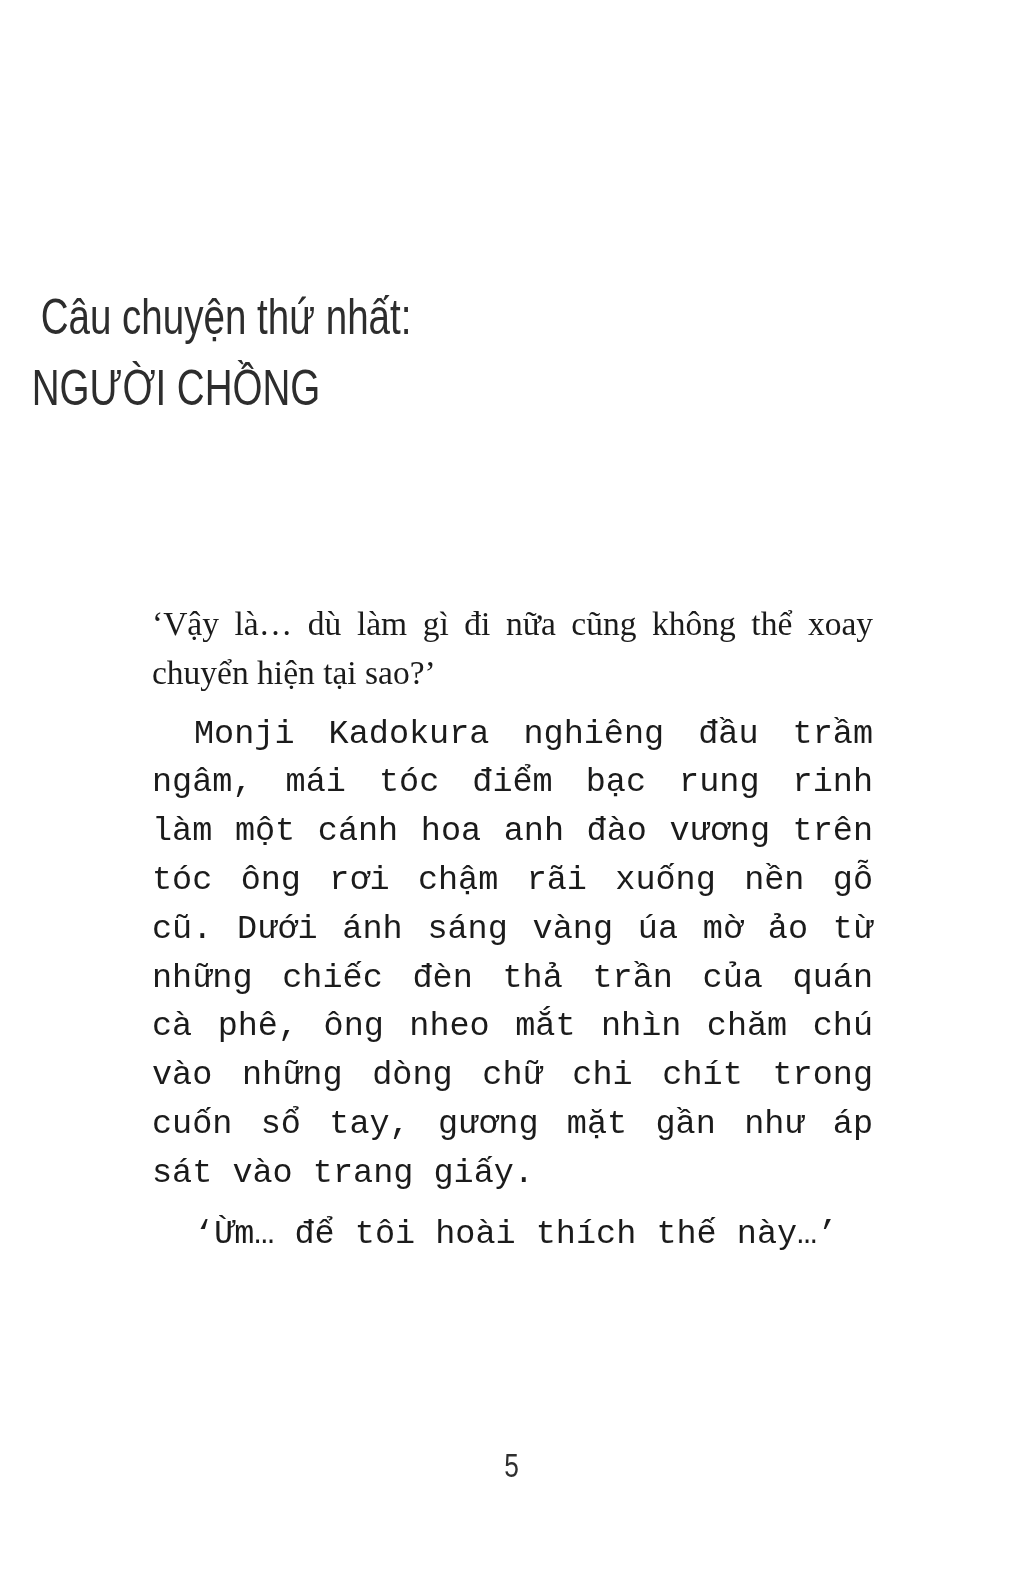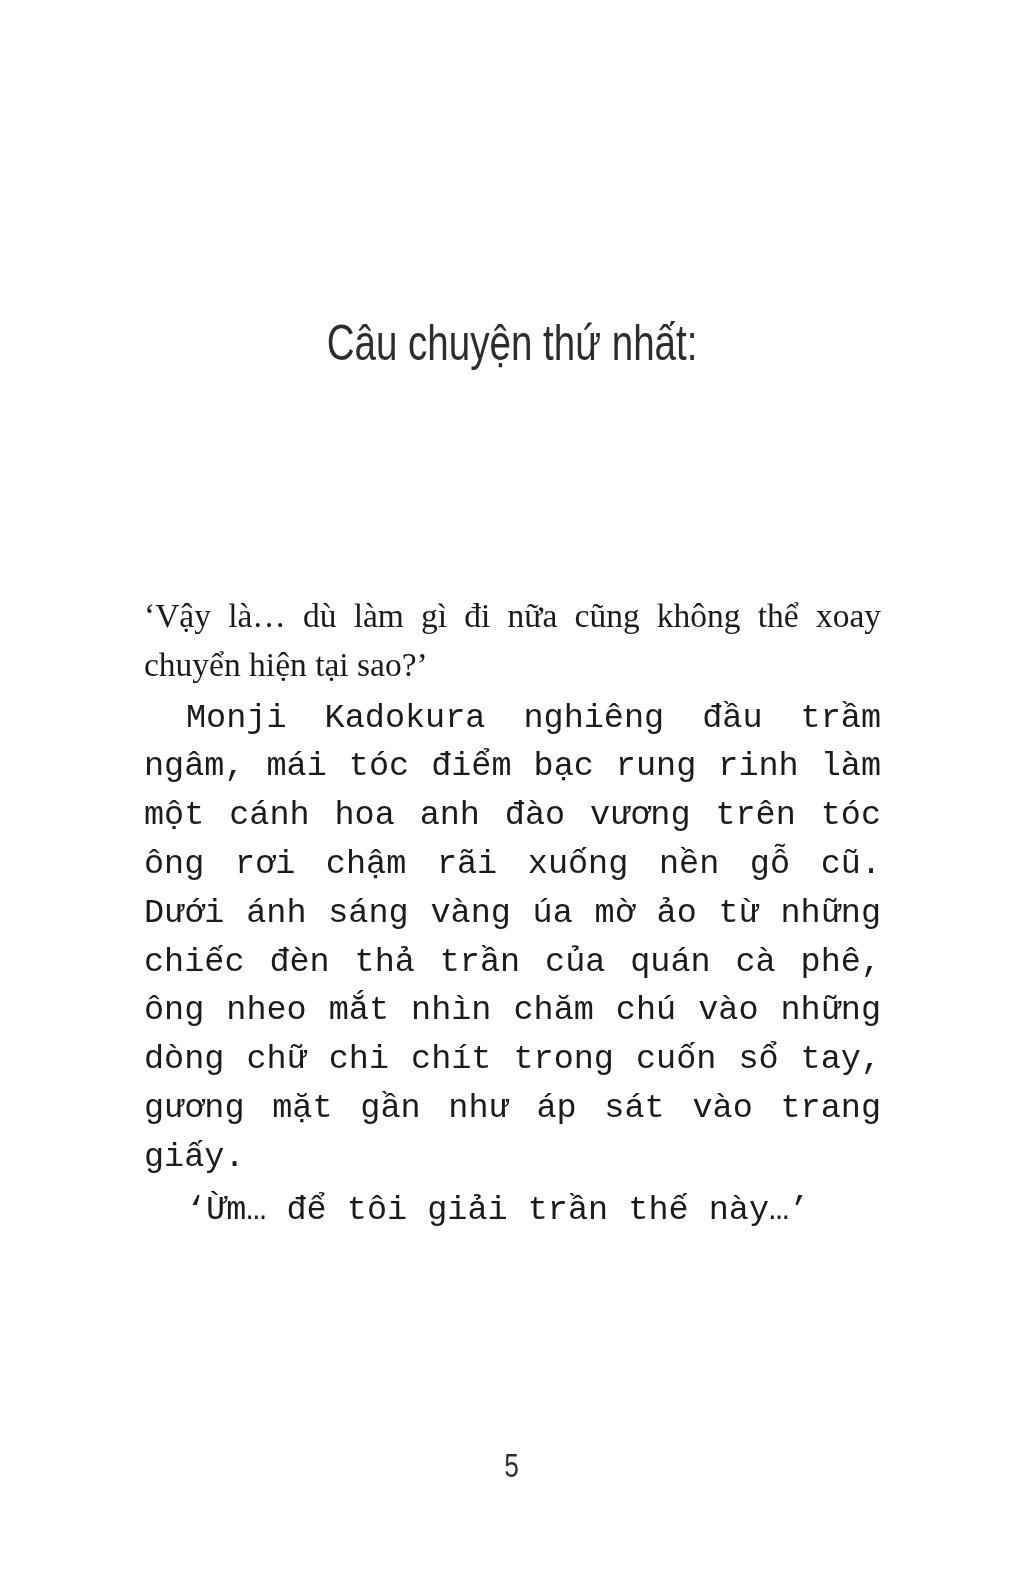--- a/index.html
+++ b/index.html
@@ -14,26 +14,24 @@
     background: #ffffff;
     overflow: hidden;
     box-sizing: border-box;
   }
   
   .chapter-heading {
     position: absolute;
     top: 292px;
     left: 0;
     right: 0;
-    text-align: center;
     font-family: "Liberation Sans", sans-serif;
     font-weight: 300;
     color: #2d2d2d;
     line-height: 1;
-    margin-top: 26px;
   }
   .chapter-heading .t-line {
     display: block;
     font-size: 47px;
     letter-spacing: 0px;
   }
   .chapter-heading .t-inner {
     display: inline-block;
     transform: scale(0.82, 1.06);
     transform-origin: center top;
@@ -48,21 +46,21 @@
     top: 588px;
     left: 140px;
     width: 745px;
     font-family: "Liberation Serif", "DejaVu Serif", serif;
     font-size: 33.5px;
     line-height: 48.8px;
     color: #1b1b1b;
     text-align: justify;
   }
   .para {
-    margin: 4px;
+    margin: 12px;
     text-align: justify;
   }
   .para.indent {
     text-indent: 42px;
     font-family: Liberation Mono, monospace;
   }
   
   .page-number {
     position: absolute;
     top: 1448px;
@@ -80,24 +78,25 @@
     transform-origin: center top;
   }
 </style>
 </head>
 <body>
 
 <div class="page">
 
   <header class="chapter-heading">
     <span class="t-line"><span class="t-inner">Câu chuyện thứ nhất:</span></span>
+    <span class="t-line"><span class="t-inner">NGƯỜI CHỒNG</span></span>
   </header>
 
   <main class="body-text" id="paragraphs">
 
   <p class="para">‘Vậy là… dù làm gì đi nữa cũng không thể xoay chuyển hiện tại sao?’</p>
       <p class="para indent">Monji Kadokura nghiêng đầu trầm ngâm, mái tóc điểm bạc rung rinh làm một cánh hoa anh đào vương trên tóc ông rơi chậm rãi xuống nền gỗ cũ. Dưới ánh sáng vàng úa mờ ảo từ những chiếc đèn thả trần của quán cà phê, ông nheo mắt nhìn chăm chú vào những dòng chữ chi chít trong cuốn sổ tay, gương mặt gần như áp sát vào trang giấy.</p>
-      <p class="para indent">‘Ừm… để tôi giải trần thế này…’</p>
+      <p class="para indent">‘Ừm… để tôi hoài thích thế này…’</p>
     </main>
 
   <footer class="page-number"><span class="t-inner">5</span></footer>
 
 </div>
 
 </body></html>

